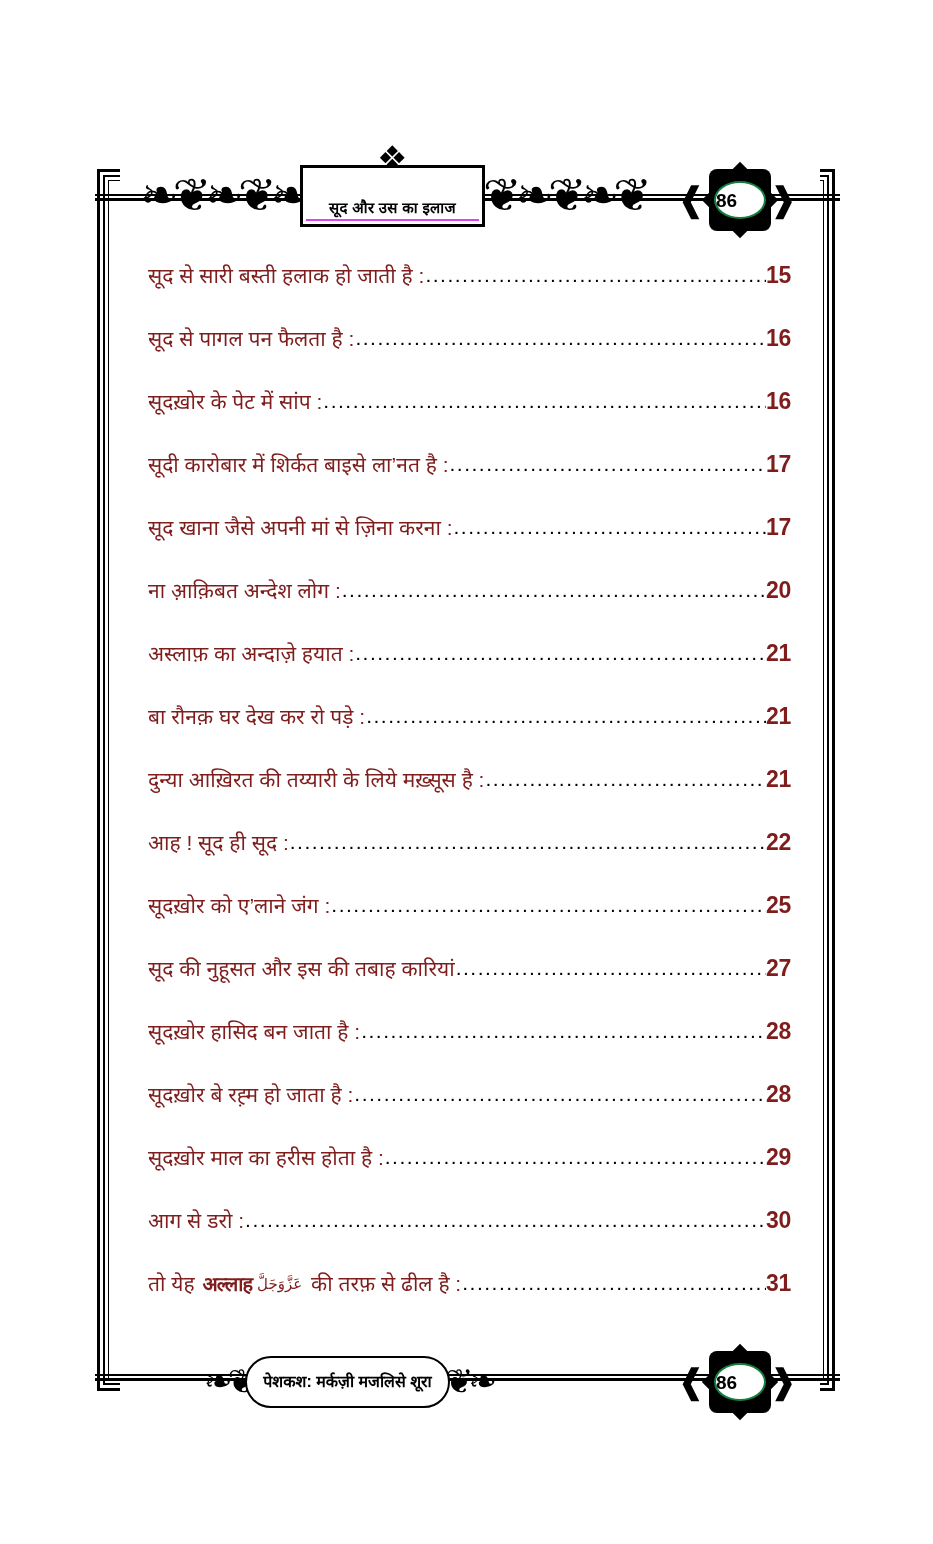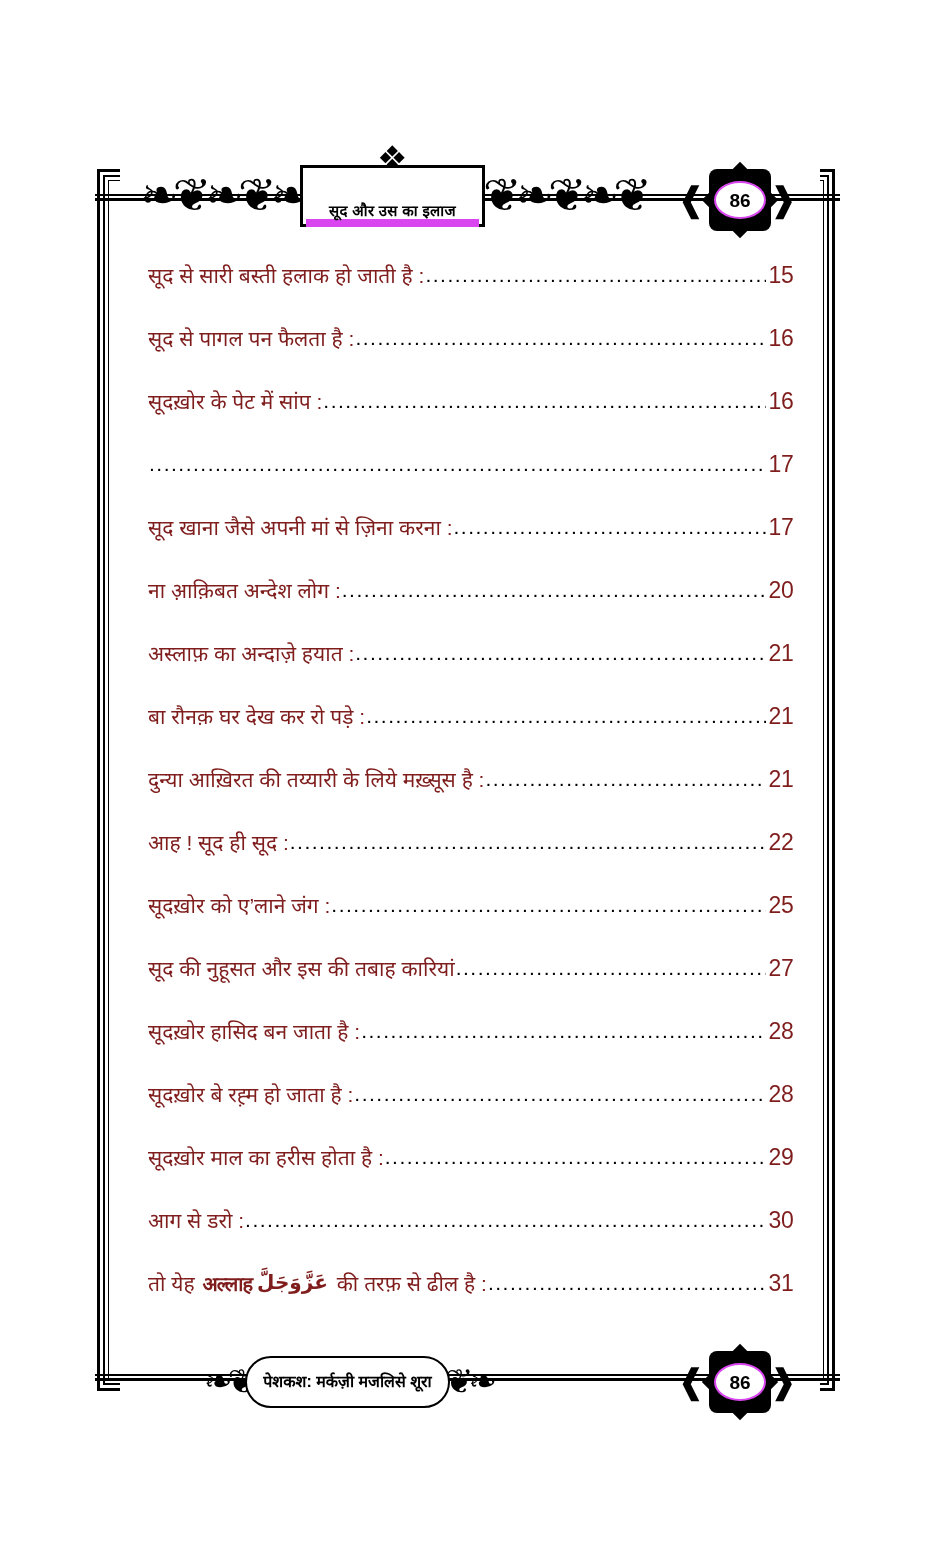--- a/index.html
+++ b/index.html
@@ -104,21 +104,21 @@
     width: 185px;
     height: 62px;
     border: 3px solid #000;
     background: #fff;
     box-sizing: border-box;
     display: flex;
     align-items: flex-end;
     justify-content: center;
   }
   .title-plate-inner {
-    border: 4px solid #d946ef;
+    border: 1px solid #d946ef;
     position: absolute;
     left: 3px; top: 3px; right: 3px; bottom: 3px;
     background: #fff;
     display: flex;
     align-items: flex-end;
     justify-content: center;
     margin-top: 48px;
   }
   .header-title {
     font-family: "Liberation Sans", "DejaVu Sans", sans-serif;
@@ -175,26 +175,25 @@
     left: 6px; top: 6px;
     width: 62px; height: 62px;
     background: #000;
     border-radius: 8px;
   }
   .medallion .oval {
     position: absolute;
     left: 11px; top: 18px;
     width: 52px; height: 38px;
     background: #fff;
-    border: 2px solid #d946ef;
+    border: 2px solid #15803d;
     border-radius: 50%;
     box-sizing: border-box;
     display: flex;
     align-items: center;
-    justify-content: center;
   }
   .medallion .pnum {
     font-family: "Liberation Sans", "DejaVu Sans", sans-serif;
     font-size: 19px;
     font-weight: 700;
     line-height: 1;
   }
   .medallion .wing {
     position: absolute;
     top: 22px;
@@ -285,36 +284,36 @@
     transform: translateY(-1px);
   }
   .toc-dots::after {
     content: "..............................................................................................................";
   }
   .toc-page {
     flex: 0 0 auto;
     font-family: "Liberation Sans", "DejaVu Sans", sans-serif;
     font-size: 23px;
     letter-spacing: -0.2px;
-    text-align: center;
+    text-align: left;
     min-width: 30px;
+    font-weight: bold;
   }
   
   .allah {
     font-family: Liberation Sans, sans-serif;
     font-weight: 700;
     font-size: 20px;
     letter-spacing: -1px;
     padding: 0 2px;
   }
   .honorific {
-    font-size: 20px;
+    font-size: 15px;
     padding: 0 3px;
     vertical-align: 2px;
-    font-weight: bold;
   }
 </style>
 </head>
 <body>
 
 <div class="page">
 
   <div class="frame-outer"></div>
   <div class="frame-mid"></div>
   <div class="frame-inner"></div>
@@ -360,20 +359,21 @@
       <span class="toc-page">16</span>
     </div>
 
     <div class="toc-row">
       <span class="toc-label">सूदख़ोर के पेट में सांप :</span>
       <span class="toc-dots"></span>
       <span class="toc-page">16</span>
     </div>
 
     <div class="toc-row">
+      <span class="toc-label">सूदी कारोबार में शिर्कत बाइसे ला’नत है :</span>
       <span class="toc-dots"></span>
       <span class="toc-page">17</span>
     </div>
 
     <div class="toc-row">
       <span class="toc-label">सूद खाना जैसे अपनी मां से ज़िना करना :</span>
       <span class="toc-dots"></span>
       <span class="toc-page">17</span>
     </div>
 

